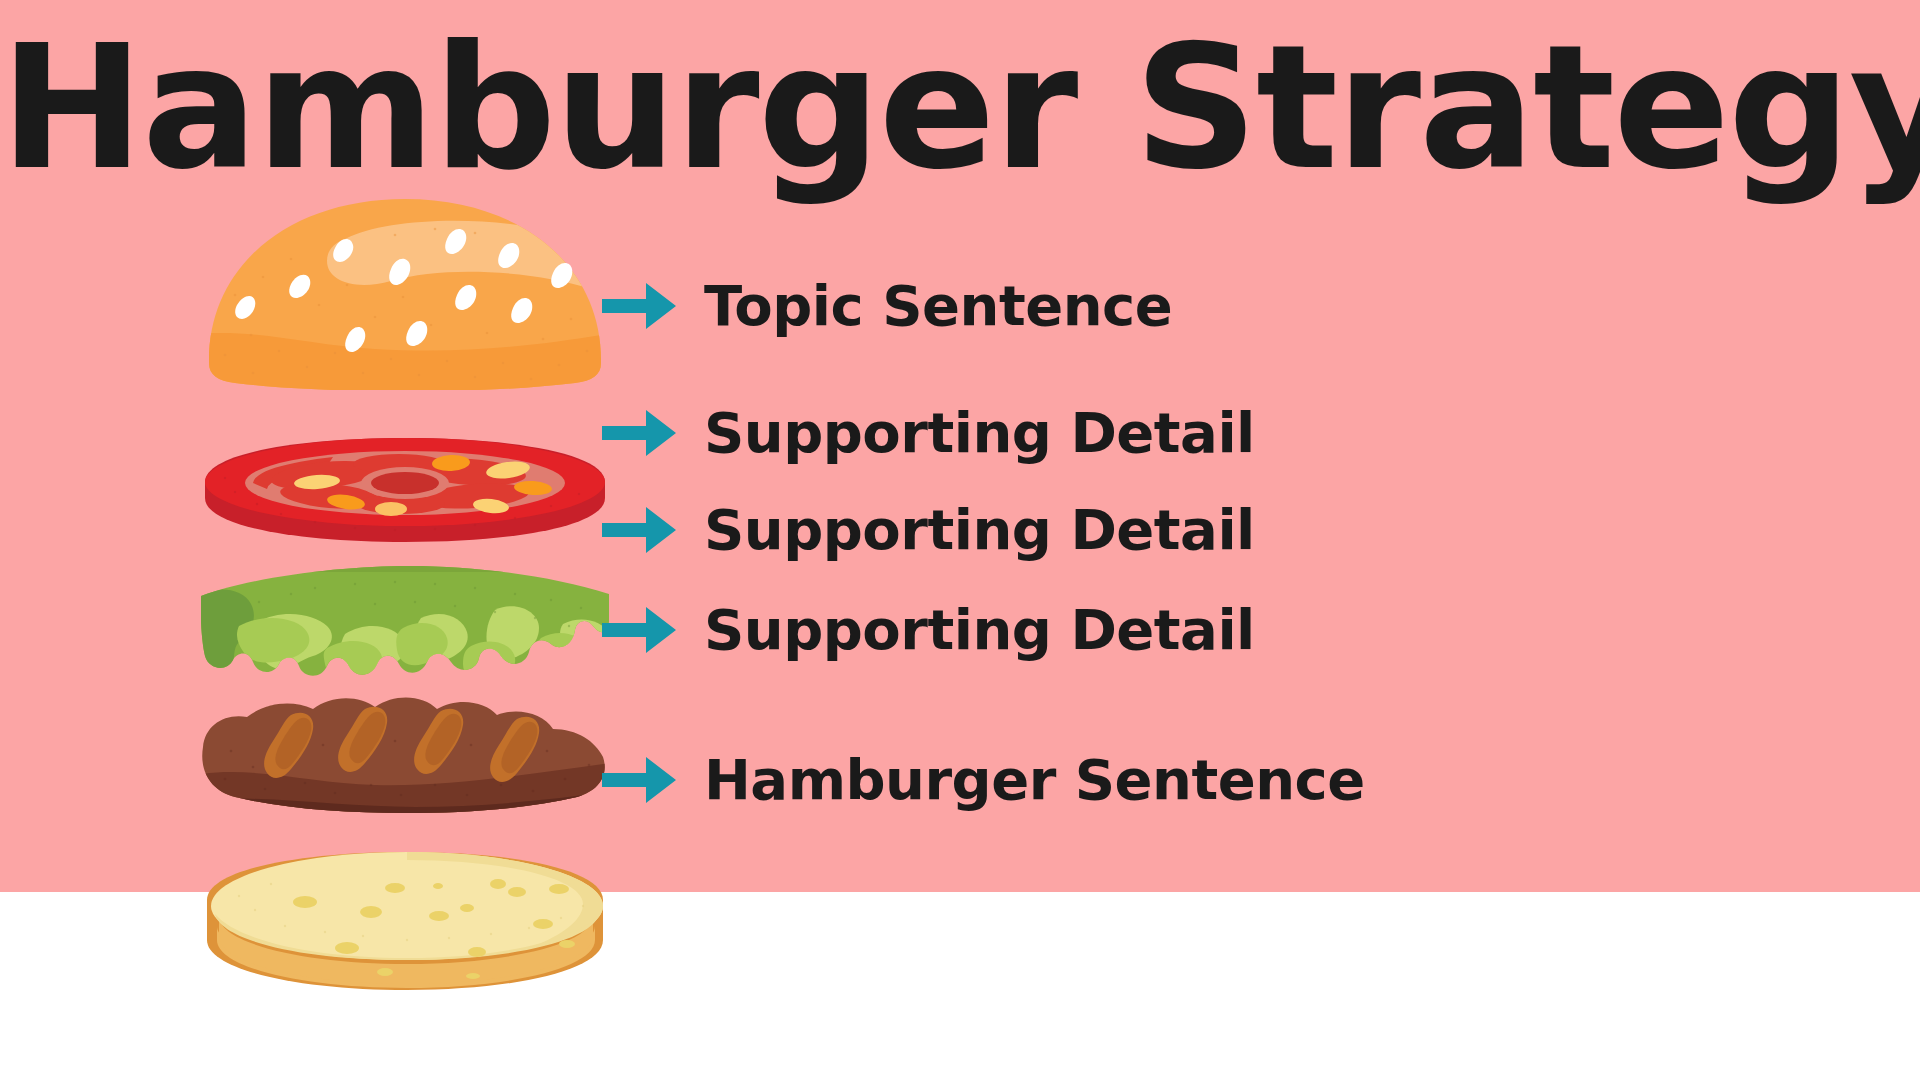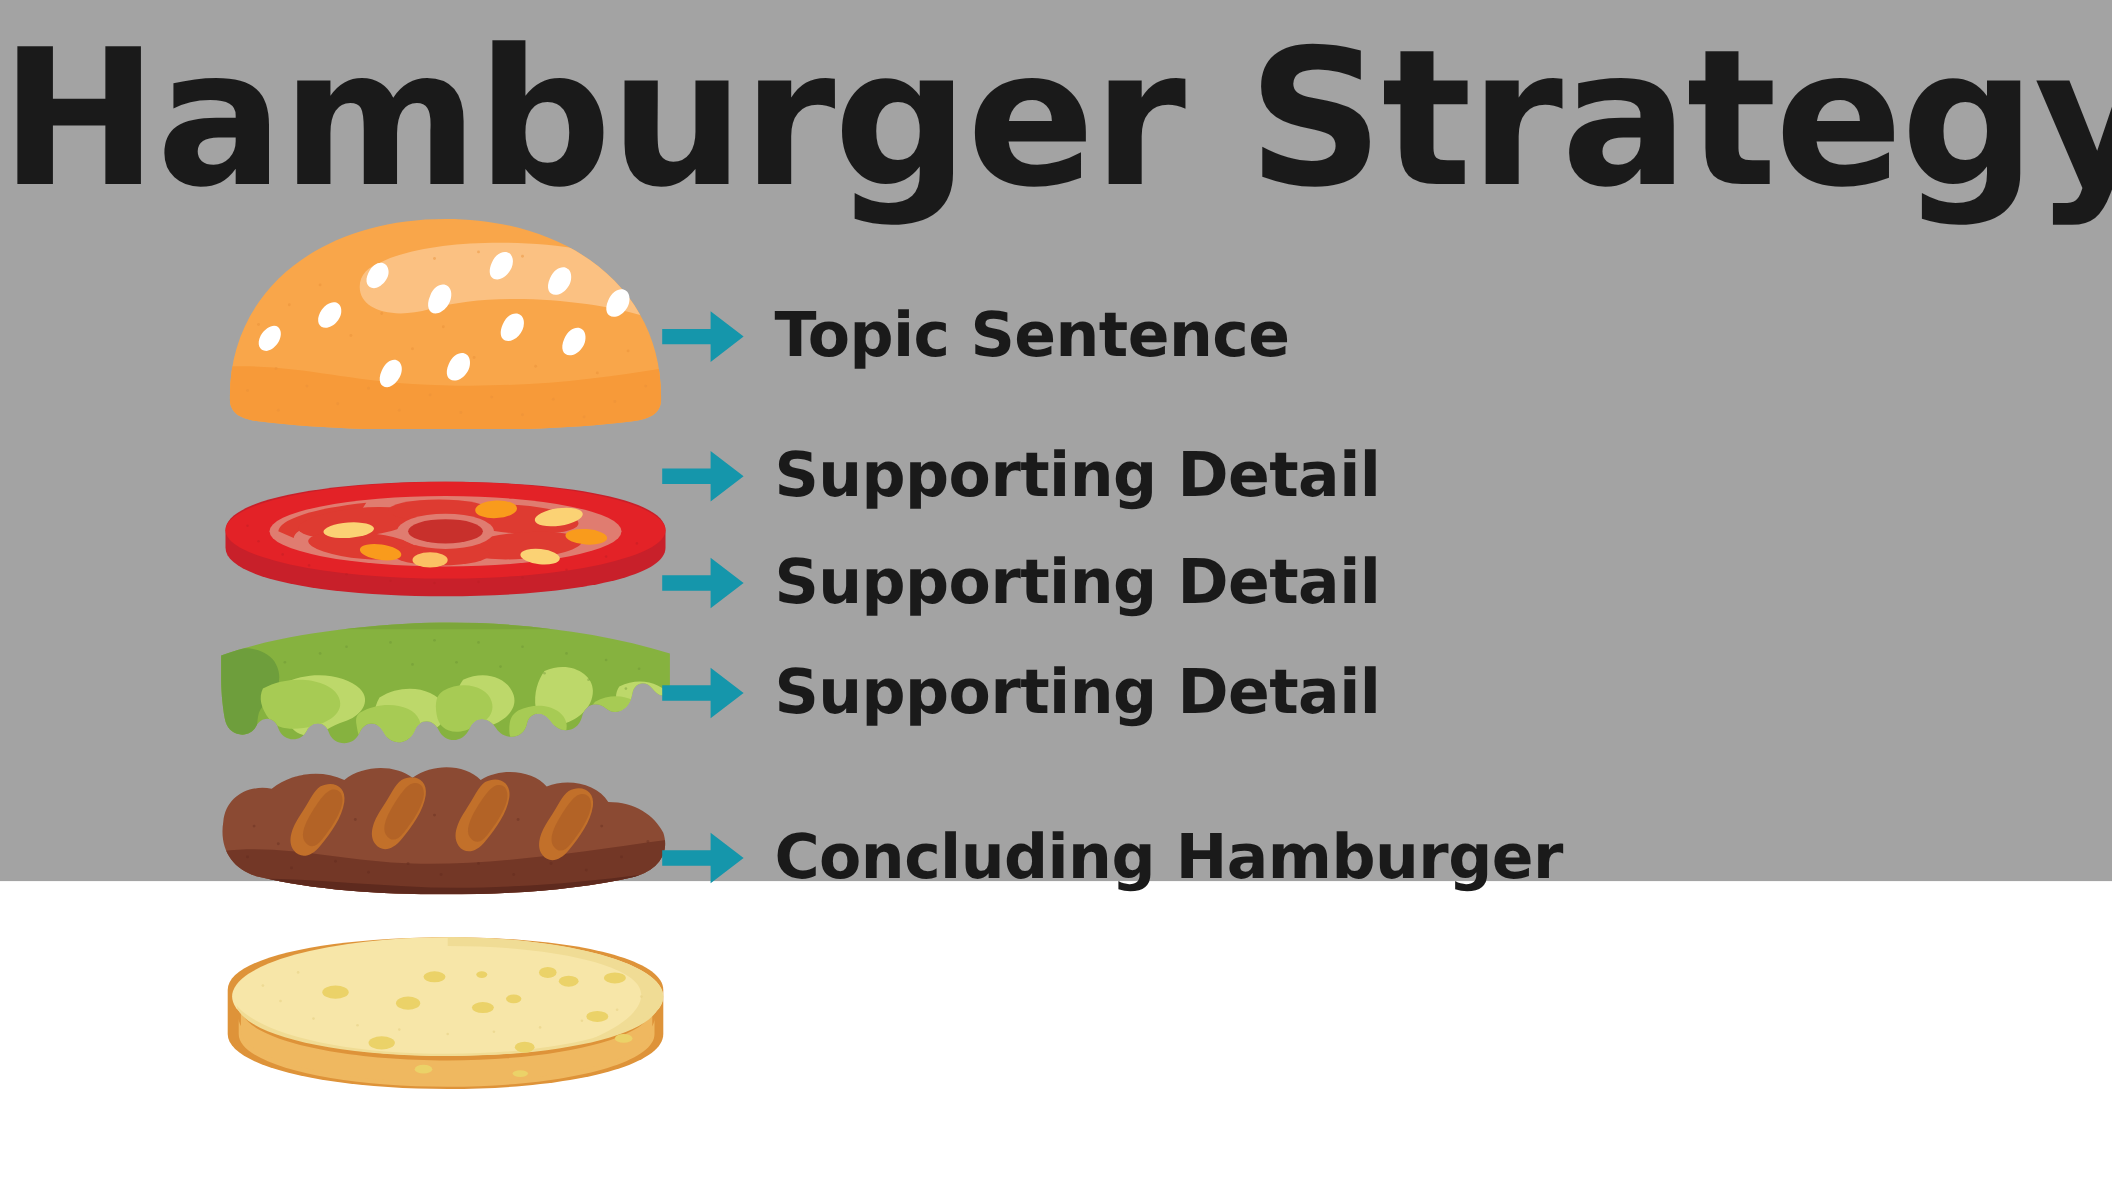--- a/index.html
+++ b/index.html
@@ -12,22 +12,22 @@
     width: 1920px;
     height: 1080px;
     overflow: hidden;
     font-family: "DejaVu Sans", "Liberation Sans", sans-serif;
     -webkit-font-smoothing: antialiased;
   }
 
   .poster {
     position: relative;
     width: 1920px;
-    height: 801px;
-    background: #a3a3a3;
+    height: 892px;
+    background: #fca5a5;
   }
 
   
   .title {
     position: absolute;
     left: 0;
     top: 18px;
     width: 1920px;
     text-align: center;
     font-family: "DejaVu Sans", "Liberation Sans", sans-serif;
@@ -489,18 +489,18 @@
       </span>
       <span class="row-label">Supporting Detail</span>
     </div>
 
     <div class="row row-5">
       <span class="arrow">
         <svg width="78" height="58" viewBox="0 0 78 58" xmlns="http://www.w3.org/2000/svg">
           <path d="M2,22 L46,22 L46,6 L76,29 L46,52 L46,36 L2,36 Z" fill="#1596AB"></path>
         </svg>
       </span>
-      <span class="row-label">Concluding Hamburger</span>
+      <span class="row-label">Hamburger Sentence</span>
     </div>
 
   </div>
 
 </div>
 
 </body></html>

